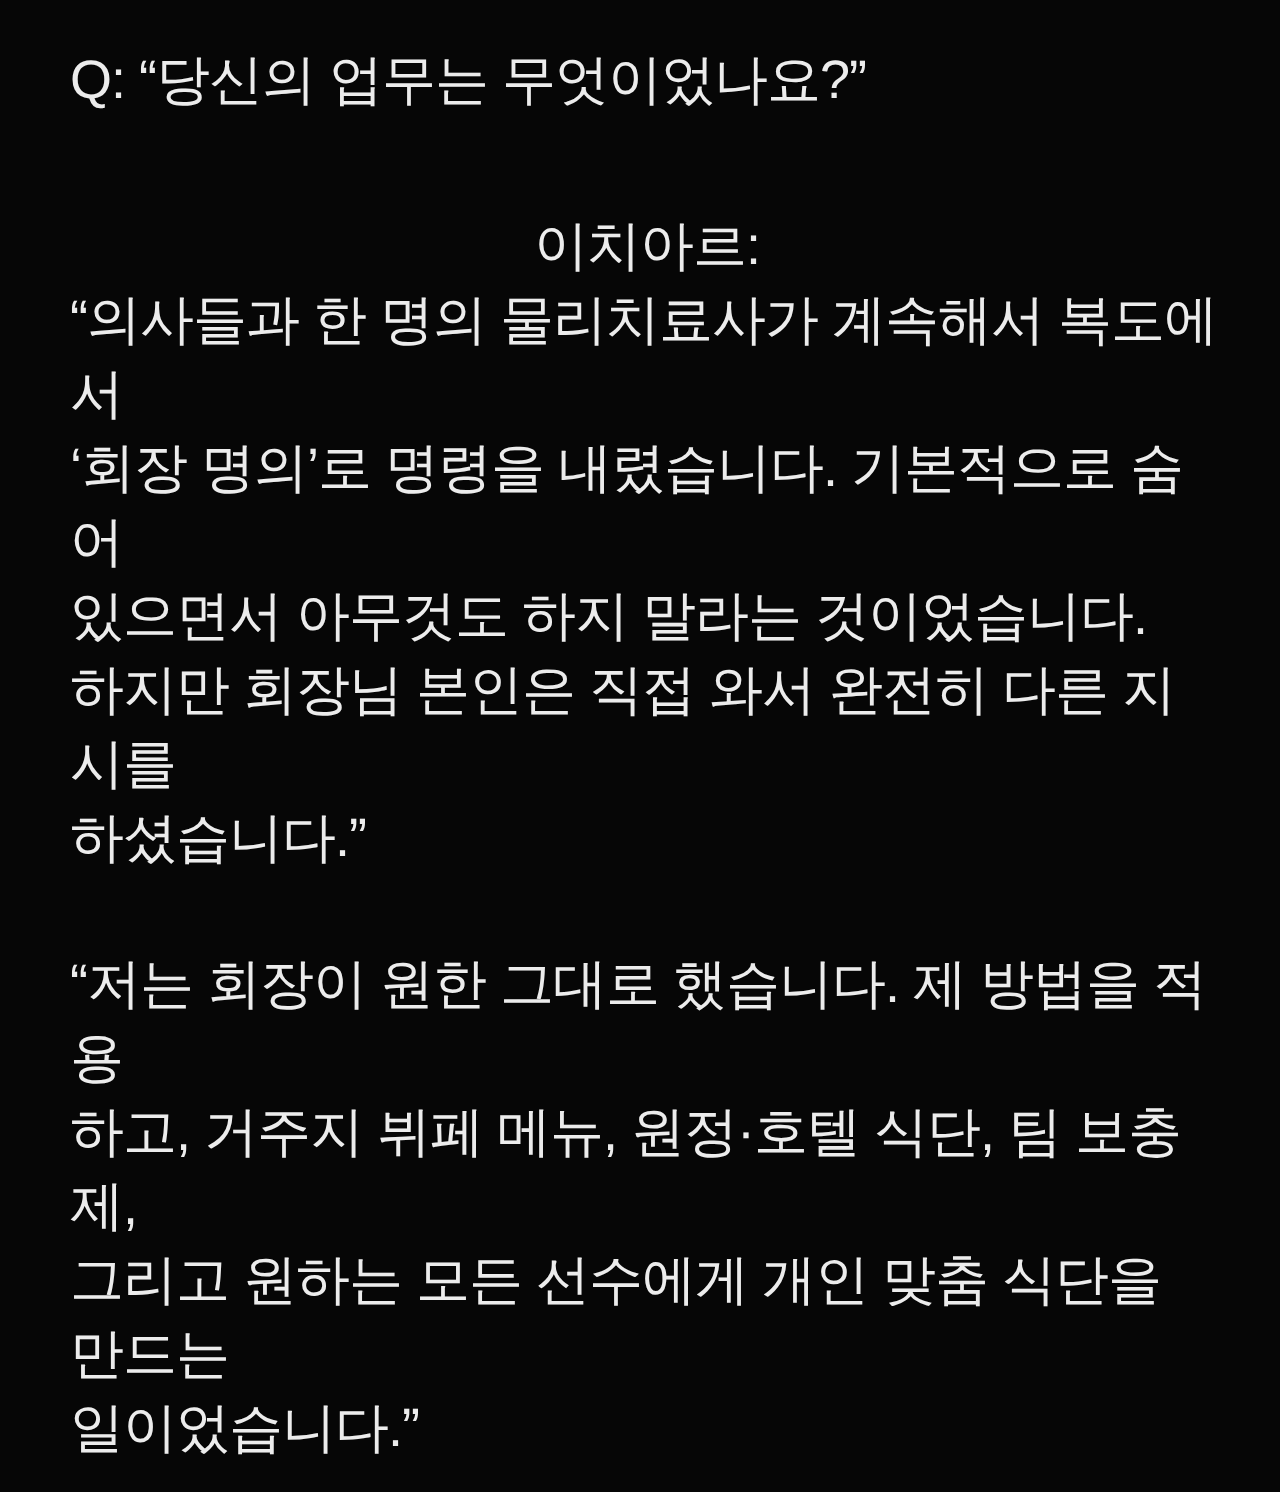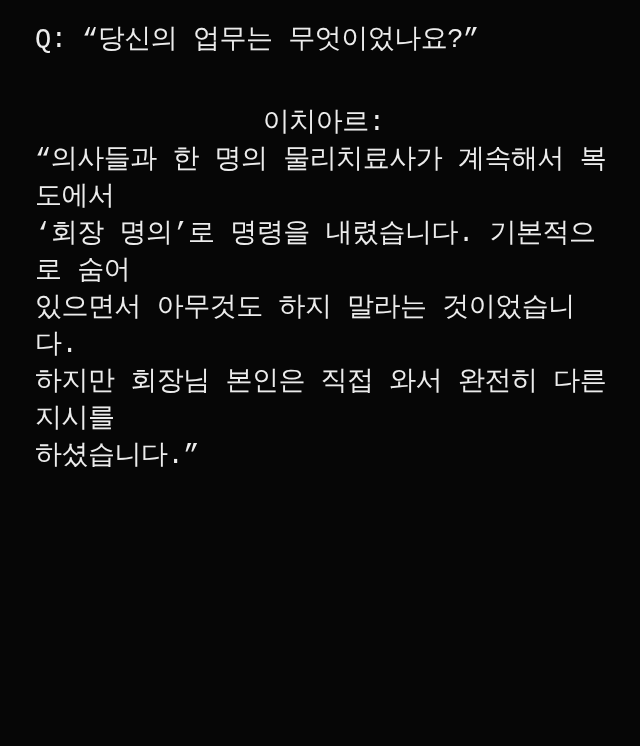--- a/index.html
+++ b/index.html
@@ -7,21 +7,21 @@
     padding: 0;
     background: #000;
   }
   .page {
     position: relative;
     width: 640px;
     height: 746px;
     box-sizing: border-box;
     background: #060606;
     color: #ececec;
-    font-family: Liberation Mono, monospace;
+    font-family: Liberation Sans, sans-serif;
     font-size: 27px;
     line-height: 37px;
     font-weight: 400;
     padding: 22px 28px 0 35px;
     overflow: hidden;
     letter-spacing: -0.5px;
   }
   .question {
     margin: 0 0 46px 0;
     white-space: pre-line;
@@ -46,14 +46,18 @@
   <div class="question">Q: “당신의 업무는 무엇이었나요?”</div>
 
   <div class="speaker">이치아르:</div>
 
   <div class="para first">“의사들과 한 명의 물리치료사가 계속해서 복도에서
 ‘회장 명의’로 명령을 내렸습니다. 기본적으로 숨어
 있으면서 아무것도 하지 말라는 것이었습니다.
 하지만 회장님 본인은 직접 와서 완전히 다른 지시를
 하셨습니다.”</div>
 
+  <div class="para">“저는 회장이 원한 그대로 했습니다. 제 방법을 적용
+하고, 거주지 뷔페 메뉴, 원정·호텔 식단, 팀 보충제,
+그리고 원하는 모든 선수에게 개인 맞춤 식단을 만드는
+일이었습니다.”</div>
 
 </div>
 
 </body></html>

